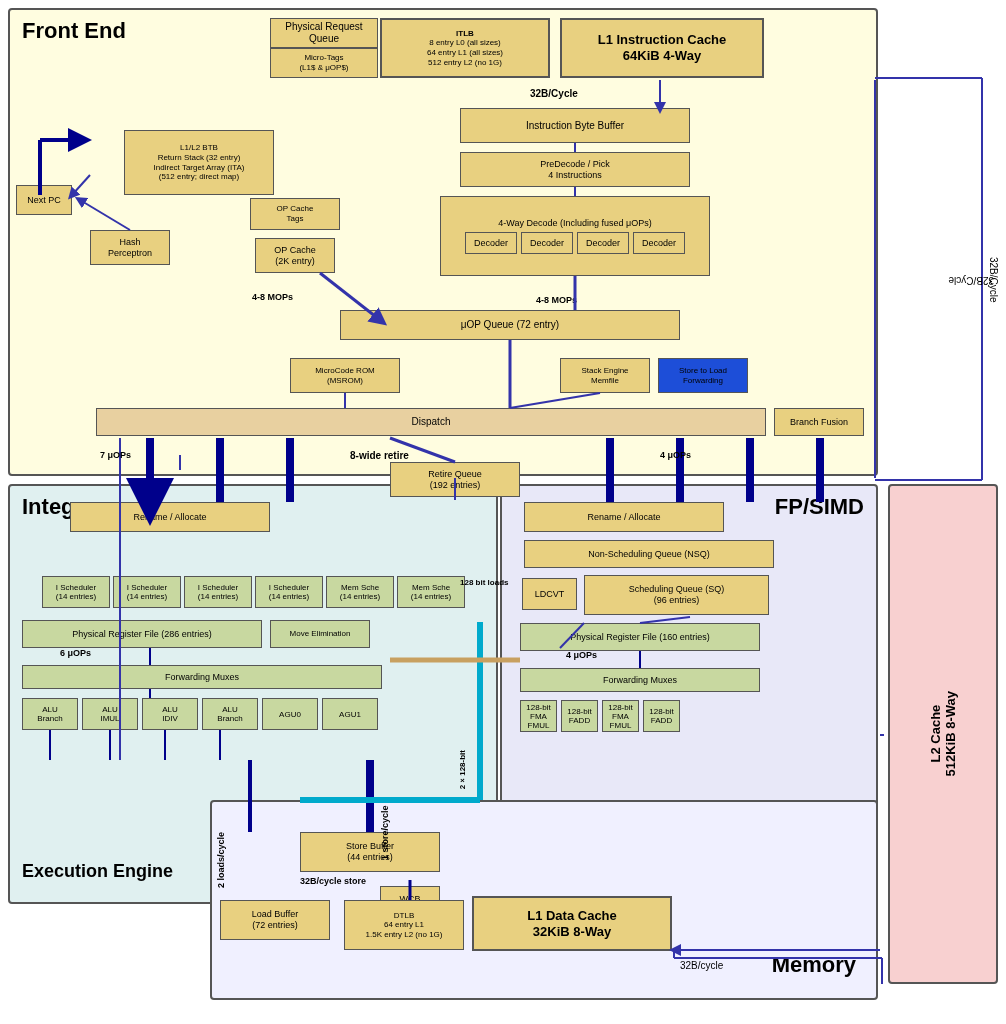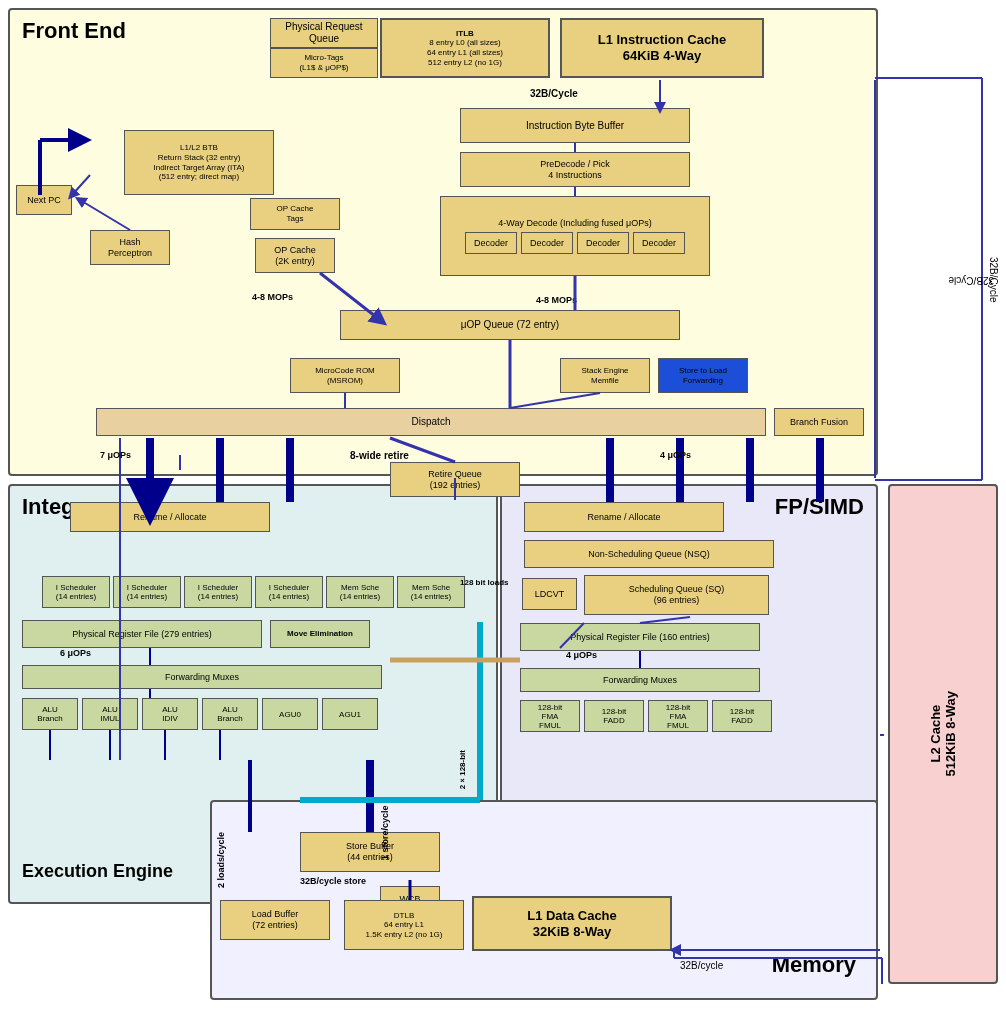--- a/index.html
+++ b/index.html
@@ -170,21 +170,21 @@
 
     
     .fma-row {
       position: absolute;
       display: flex;
       gap: 4px;
     }
     .fma-box {
       border: 1px solid #555;
       background: #c8d8a0;
-      width: 60px;
+      width: 37px;
       height: 32px;
       display: flex;
       align-items: center;
       justify-content: center;
       font-size: 8px;
       text-align: center;
     }
 
     
     .alu-row {
@@ -371,24 +371,24 @@
 
   <div class="box" style="top:578px;left:522px;width:55px;height:32px;font-size:9px;background:#e8d080;border:1px solid #555;">
     <span>LDCVT</span>
   </div>
 
   <div class="box" style="top:575px;left:584px;width:185px;height:40px;font-size:9px;background:#e8d080;border:1px solid #555;">
     <span>Scheduling Queue (SQ)<br>(96 entries)</span>
   </div>
 
   <div class="box" style="top:620px;left:22px;width:240px;height:28px;font-size:9px;background:#c8d8a0;border:1px solid #555;">
-    <span>Physical Register File (279 entries)</span>
-  </div>
-
-  <div class="box" style="top:620px;left:270px;width:100px;height:28px;font-size:8px;background:#c8d8a0;border:1px solid #555;font-weight:bold;">
+    <span>Physical Register File (286 entries)</span>
+  </div>
+
+  <div class="box" style="top:620px;left:270px;width:100px;height:28px;font-size:8px;background:#c8d8a0;border:1px solid #555;">
     <span>Move Elimination</span>
   </div>
 
   <div style="position:absolute;top:648px;left:60px;font-size:9px;font-weight:bold;">
     <span>6 μOPs</span>
   </div>
 
   <div class="box" style="top:623px;left:520px;width:240px;height:28px;font-size:9px;background:#c8d8a0;border:1px solid #555;">
     <span>Physical Register File (160 entries)</span>
   </div>

